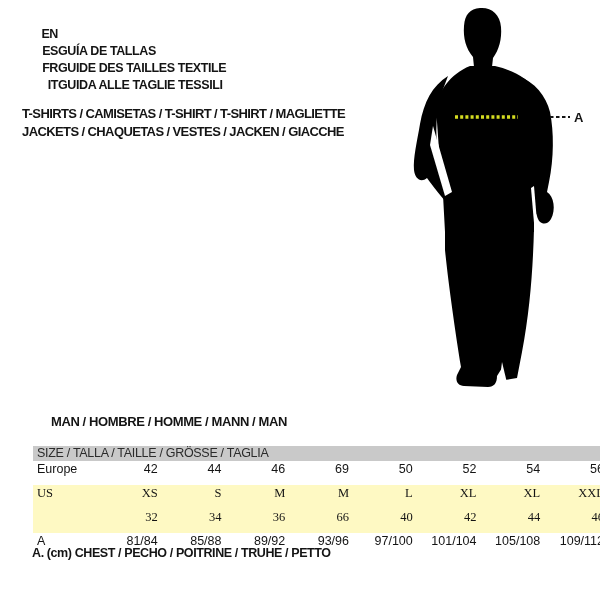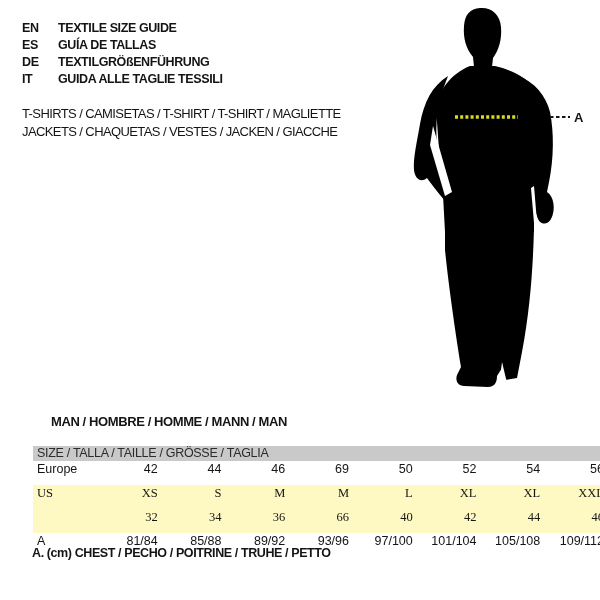--- a/index.html
+++ b/index.html
@@ -2,27 +2,27 @@
 <html><head>
 <meta charset="utf-8">
 <style>
   html,body { margin:0; padding:0; background:#fff; }
   .page {
     position:relative; width:600px; height:600px; background:#ffffff;
     font-family:"Liberation Sans", sans-serif; color:#141414; overflow:hidden;
   }
 
   
-  .lang-block { position:absolute; left:22px; top:20px; }
+  .lang-block { position:absolute; left:22px; top:26px;text-align:right; }
   .lang-row { display:flex; font-weight:700; font-size:12.5px; line-height:17px;
               letter-spacing:-0.4px; white-space:nowrap; }
   .lang-code { width:36px; flex:0 0 36px; }
 
   
-  .cat-block { position:absolute; left:22px; top:105px; font-weight:400;
+  .cat-block { position:absolute; left:22px; top:105px; font-weight:700;
                font-size:13px; line-height:18px; letter-spacing:-0.6px; }
   .cat-line { white-space:nowrap; }
 
   
   .figure-svg { position:absolute; left:400px; top:0; width:200px; height:400px; }
 
   
   .section-title { position:absolute; left:22px; top:414px; font-weight:700;
                    font-size:13px; line-height:16px; letter-spacing:-0.4px; white-space:nowrap;padding-left:29px; }
 
@@ -41,29 +41,28 @@
               font-size:12.5px; line-height:16px; letter-spacing:-0.4px; white-space:nowrap; }
 </style>
 </head>
 <body>
 
 <div class="page">
 
   <div class="lang-block">
       <div class="lang-row">
         <span class="lang-code">EN</span>
-        <span class="lang-label">TEXTILE SIZE GUIDE</span>
       </div>
       <div class="lang-row">
         <span class="lang-code">ES</span>
         <span class="lang-label">GUÍA DE TALLAS</span>
       </div>
       <div class="lang-row">
-        <span class="lang-code">DE</span>
-        <span class="lang-label">TEXTILGRÖßENFÜHRUNG</span>
+        <span class="lang-code">FR</span>
+        <span class="lang-label">GUIDE DES TAILLES TEXTILE</span>
       </div>
       <div class="lang-row">
         <span class="lang-code">IT</span>
         <span class="lang-label">GUIDA ALLE TAGLIE TESSILI</span>
       </div>
     </div>
 
   <div class="cat-block">
       <div class="cat-line">T-SHIRTS / CAMISETAS / T-SHIRT / T-SHIRT / MAGLIETTE</div>
       <div class="cat-line">JACKETS / CHAQUETAS / VESTES / JACKEN / GIACCHE</div>

